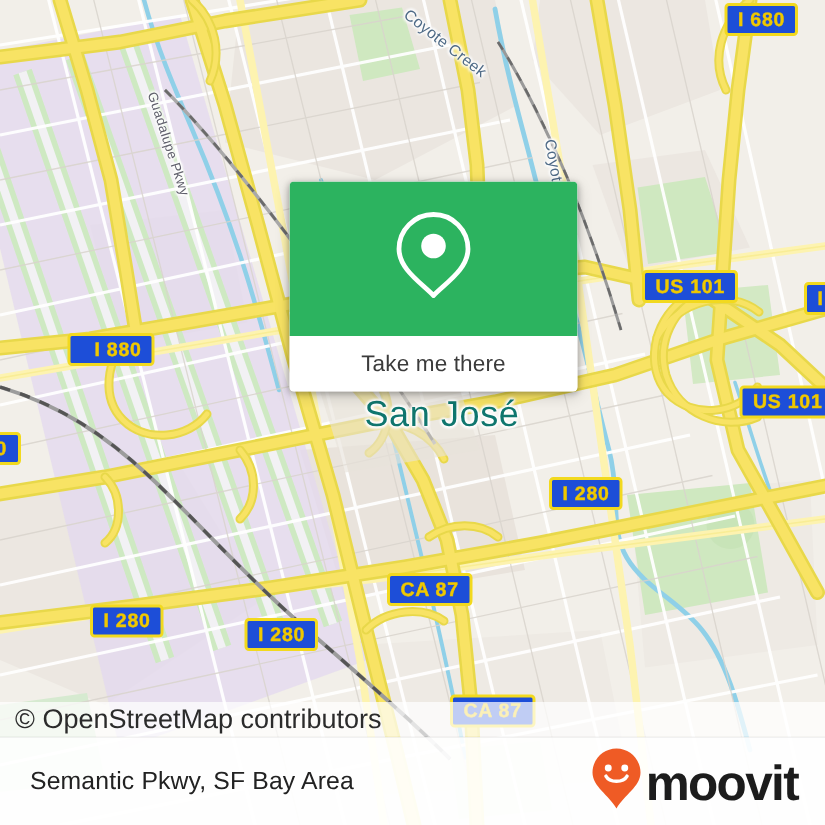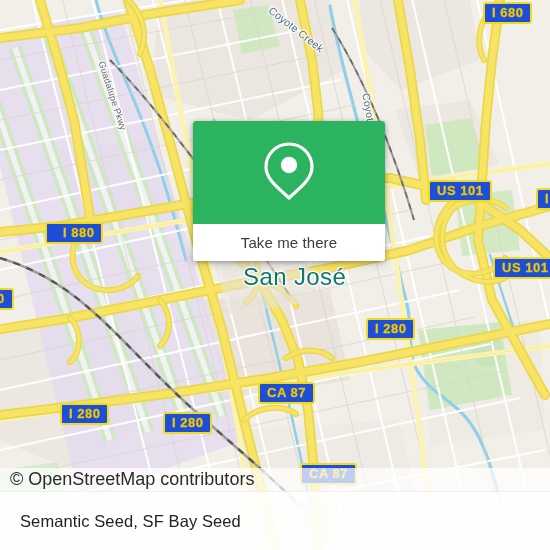--- a/index.html
+++ b/index.html
@@ -326,16 +326,27 @@
       </span>
     </div>
     <div id="card-btn">Take me there</div>
   </div>
 
   <div id="attribution">
     <span>© OpenStreetMap contributors</span>
   </div>
 
   <div id="footer">
-    <div id="footer-title">Semantic Seed, SF Bay Seed</div>
+    <div id="footer-title">Semantic Pkwy, SF Bay Area</div>
+    <div id="logo">
+      <span>
+        <svg width="34" height="42" viewBox="0 0 34 42" xmlns="http://www.w3.org/2000/svg">
+          <path d="M17 1 C8.2 1 1 8.2 1 17 C1 26.5 12 32 17 41 C22 32 33 26.5 33 17 C33 8.2 25.8 1 17 1 Z" fill="#ef5b25"></path>
+          <circle cx="11.5" cy="14" r="2.3" fill="#ffffff"></circle>
+          <circle cx="22.5" cy="14" r="2.3" fill="#ffffff"></circle>
+          <path d="M10 19.5 C12.5 24 21.5 24 24 19.5" fill="none" stroke="#ffffff" stroke-width="2.4" stroke-linecap="round"></path>
+        </svg>
+      </span>
+      <span id="logo-word">moovit</span>
+    </div>
   </div>
 
 </div>
 
 </body></html>

